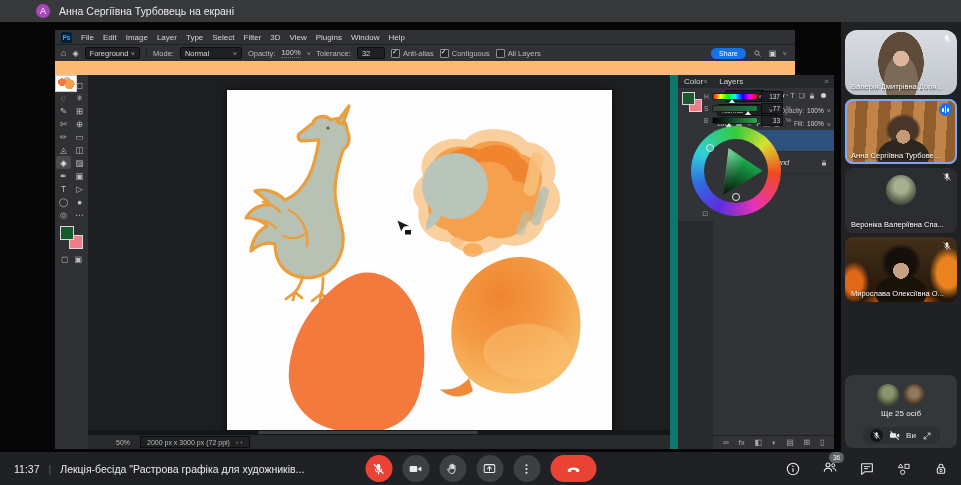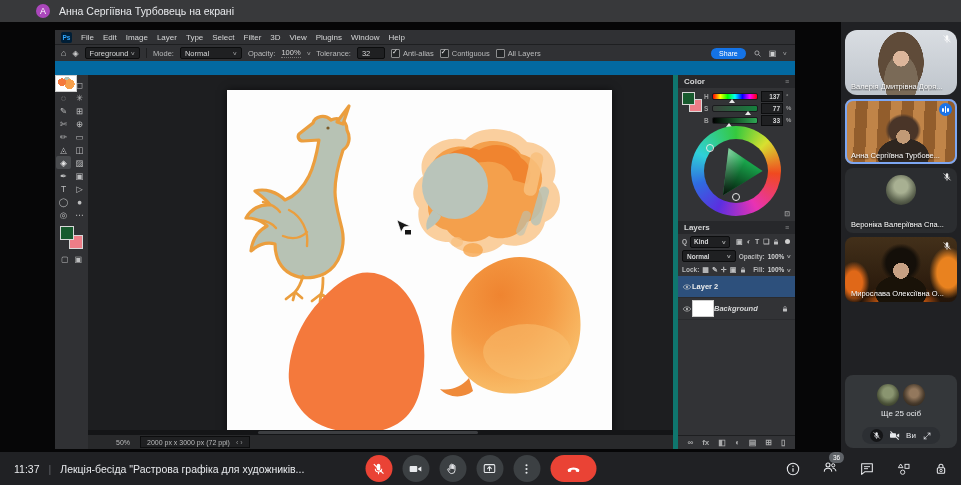--- a/index.html
+++ b/index.html
@@ -10,21 +10,21 @@
   .topbar{position:absolute;top:0;left:0;width:961px;height:22px;background:#38393b;
           display:flex;align-items:center;}
   .topbar .avatar{width:14px;height:14px;border-radius:50%;background:#ab47bc;color:#fff;
           font-size:9px;display:flex;align-items:center;justify-content:center;margin-left:36px;}
   .topbar .pname{margin-left:9px;font-size:10.5px;color:#e8eaed;}
 
   
   .stage{position:absolute;top:22px;left:0;width:841px;height:430px;background:#060607;}
 
   
-  .ps{position:absolute;left:55px;top:8px;width:740px;height:419px;background:#0369a1;
+  .ps{position:absolute;left:55px;top:8px;width:740px;height:419px;background:#fdba74;
       color:#c9cacb;font-size:8px;}
   .menubar{position:absolute;top:0;left:0;right:0;height:14px;background:#303134;
       display:flex;align-items:center;gap:9px;padding-left:6px;color:#d4d5d6;}
   .pslogo{width:11px;height:11px;background:#001e36;color:#31a8ff;border-radius:2px;
       font-size:6.5px;font-weight:bold;display:flex;align-items:center;justify-content:center;}
   .menu-items{display:flex;gap:9px;}
   .menu-items span{cursor:default;}
   .optionsbar{position:absolute;top:14px;left:0;right:0;height:16px;background:#303134;
       border-top:1px solid #1e1f21;display:flex;align-items:center;gap:6px;padding:0 8px 0 6px;
       font-size:7.5px;color:#b9babb;}
@@ -61,22 +61,22 @@
   .pasteboard{flex:1;background:#1d1e20;position:relative;overflow:hidden;}
   .canvas{position:absolute;left:139px;top:15px;width:385px;height:348px;background:#fdfdfd;
       box-shadow:0 0 8px rgba(0,0,0,.6);}
   .hscroll{position:absolute;left:0;right:0;bottom:14px;height:5px;background:#141517;}
   .hscroll .thumb{position:absolute;left:170px;width:220px;top:1px;height:3px;background:#3c3e41;border-radius:2px;}
   .statusbar{position:absolute;left:0;right:0;bottom:0;height:14px;background:#28292b;
       display:flex;align-items:center;gap:10px;padding-left:28px;font-size:7px;color:#b9babb;}
   .statusbar .docsize{background:#1f2022;border:1px solid #0c0d0e;height:10px;display:flex;
       align-items:center;padding:0 6px;gap:6px;}
 
-  .panelcol{width:117px;border-left:5px solid #0f766e;background:#28292b;display:flex;
-      flex-direction:column;font-weight:bold;}
+  .panelcol{width:117px;border-left:8px solid #0f766e;background:#28292b;display:flex;
+      }
   .panel{background:#323336;}
   .phead{height:13px;background:#27282b;display:flex;align-items:center;font-size:8px;
       color:#d5d6d7;padding:0 6px;}
   .phead .pmenu{margin-left:auto;color:#8f9091;font-size:7px;}
   .panel.color{height:146px;position:relative;}
   .cswatches{position:absolute;left:4px;top:17px;width:22px;height:22px;}
   .cswatches .sw{width:11px;height:11px;}
   .cswatches .fg{left:0;top:0;}
   .cswatches .bg{left:7px;top:7px;}
   .crow{position:absolute;left:26px;display:flex;align-items:center;gap:3px;height:10px;}

